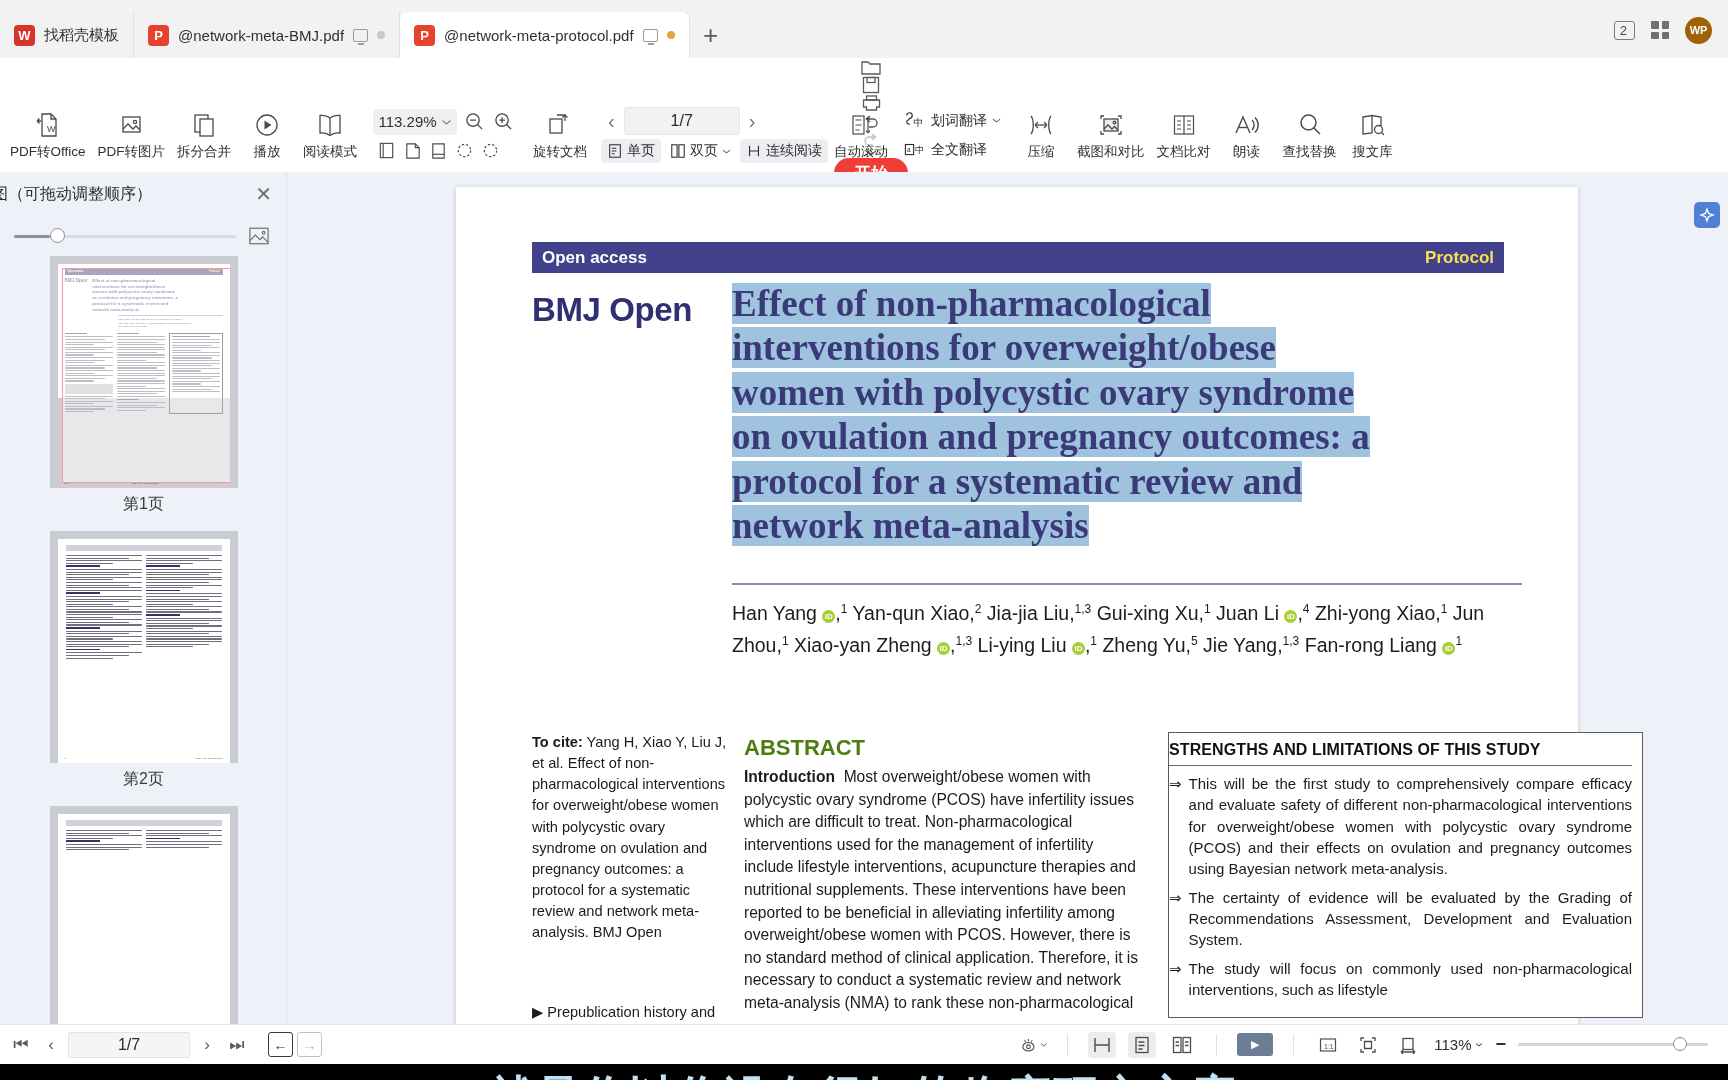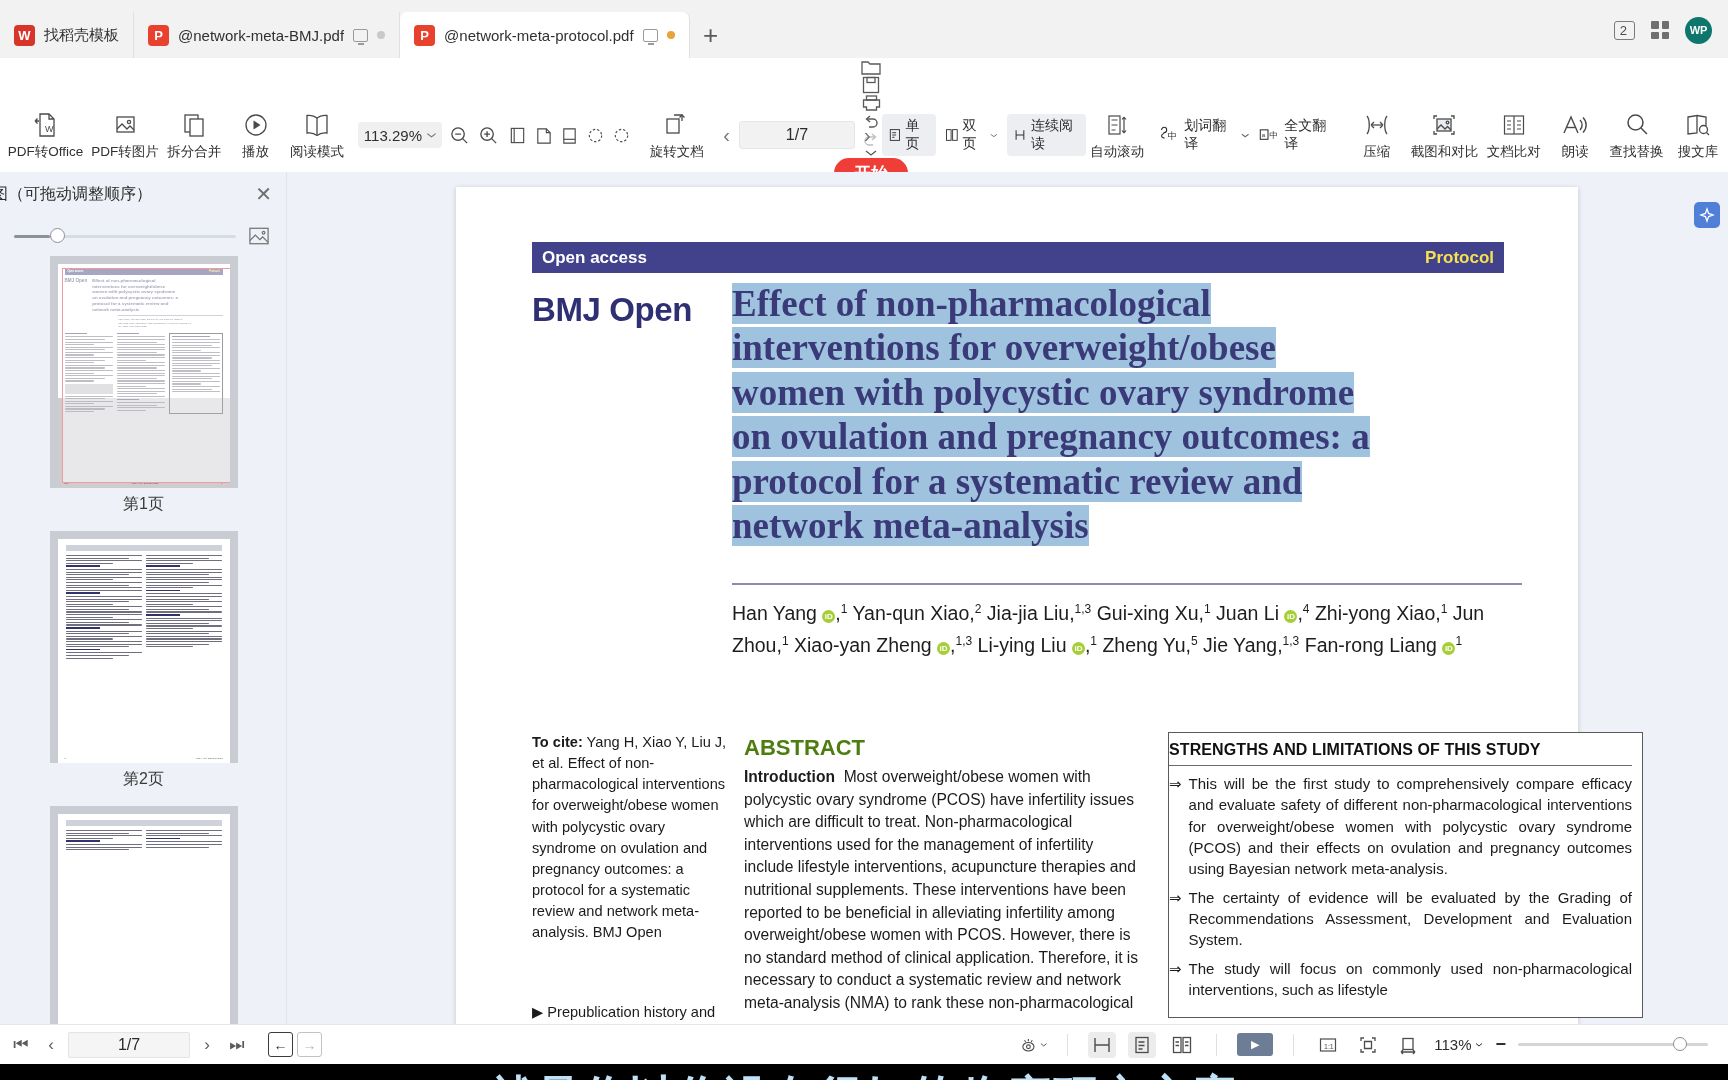--- a/index.html
+++ b/index.html
@@ -43,21 +43,21 @@
     margin-left:auto; display:flex; align-items:center; gap:16px;
     padding:0 16px 10px 16px; height:46px;
   }
   .scr-badge{
     border:1.6px solid #7b7b7b;border-radius:3px;font-size:13px;color:#4b4b4b;
     padding:1px 7px 1px 5px; position:relative;
   }
   .grid4{width:18px;height:18px;display:grid;grid-template-columns:1fr 1fr;grid-template-rows:1fr 1fr;gap:3px;}
   .grid4 i{background:#6f6f6f;border-radius:1px;display:block;}
   .avatar{
-    width:27px;height:27px;border-radius:50%;background:#0f766e;color:#fff;
+    width:27px;height:27px;border-radius:50%;background:#a16207;color:#fff;
     font-size:11px;font-weight:bold;display:flex;align-items:center;justify-content:center;
   }
 
   
   .ribbon {
     position:absolute;left:0;top:58px;width:1728px;height:114px;background:#fff;
   }
   .menurow { height:40px; display:flex; align-items:center; padding-left:14px; gap:0;flex-direction:column; }
   .qico{width:30px;height:28px;display:flex;align-items:center;justify-content:center;color:#595959;}
   .qico svg{display:block;}
@@ -93,21 +93,21 @@
     background:#f2f2f2;border:1px solid #e6e6e6;border-radius:3px;width:116px;height:28px;
     display:flex;align-items:center;justify-content:center;font-size:16px;color:#2b2b2b;
   }
   .chev{color:#767676;font-size:20px;padding:0 7px;font-weight:300;}
   .pagemode{display:flex;align-items:center;gap:3px;}
   .pmitem{
     display:flex;align-items:center;gap:4px;font-size:14px;color:#2f2f2f;
     padding:3px 6px;border-radius:4px;
   }
   .pmitem.on{background:#eceef2;}
-  .twocol{display:flex;flex-direction:row;align-items:center;gap:4px;}
+  .twocol{display:flex;flex-direction:column;align-items:flex-start;gap:4px;}
   .tlite{display:flex;align-items:center;gap:5px;font-size:14px;color:#2d2d2d;}
   .smallicons{display:flex;gap:3px;align-items:center;}
   .si{width:23px;height:23px;display:flex;align-items:center;justify-content:center;color:#4a4a4a;}
 
   
   .workarea{
     position:absolute;left:0;top:172px;width:1728px;height:852px;background:#eef1f7;
   }
 
   

